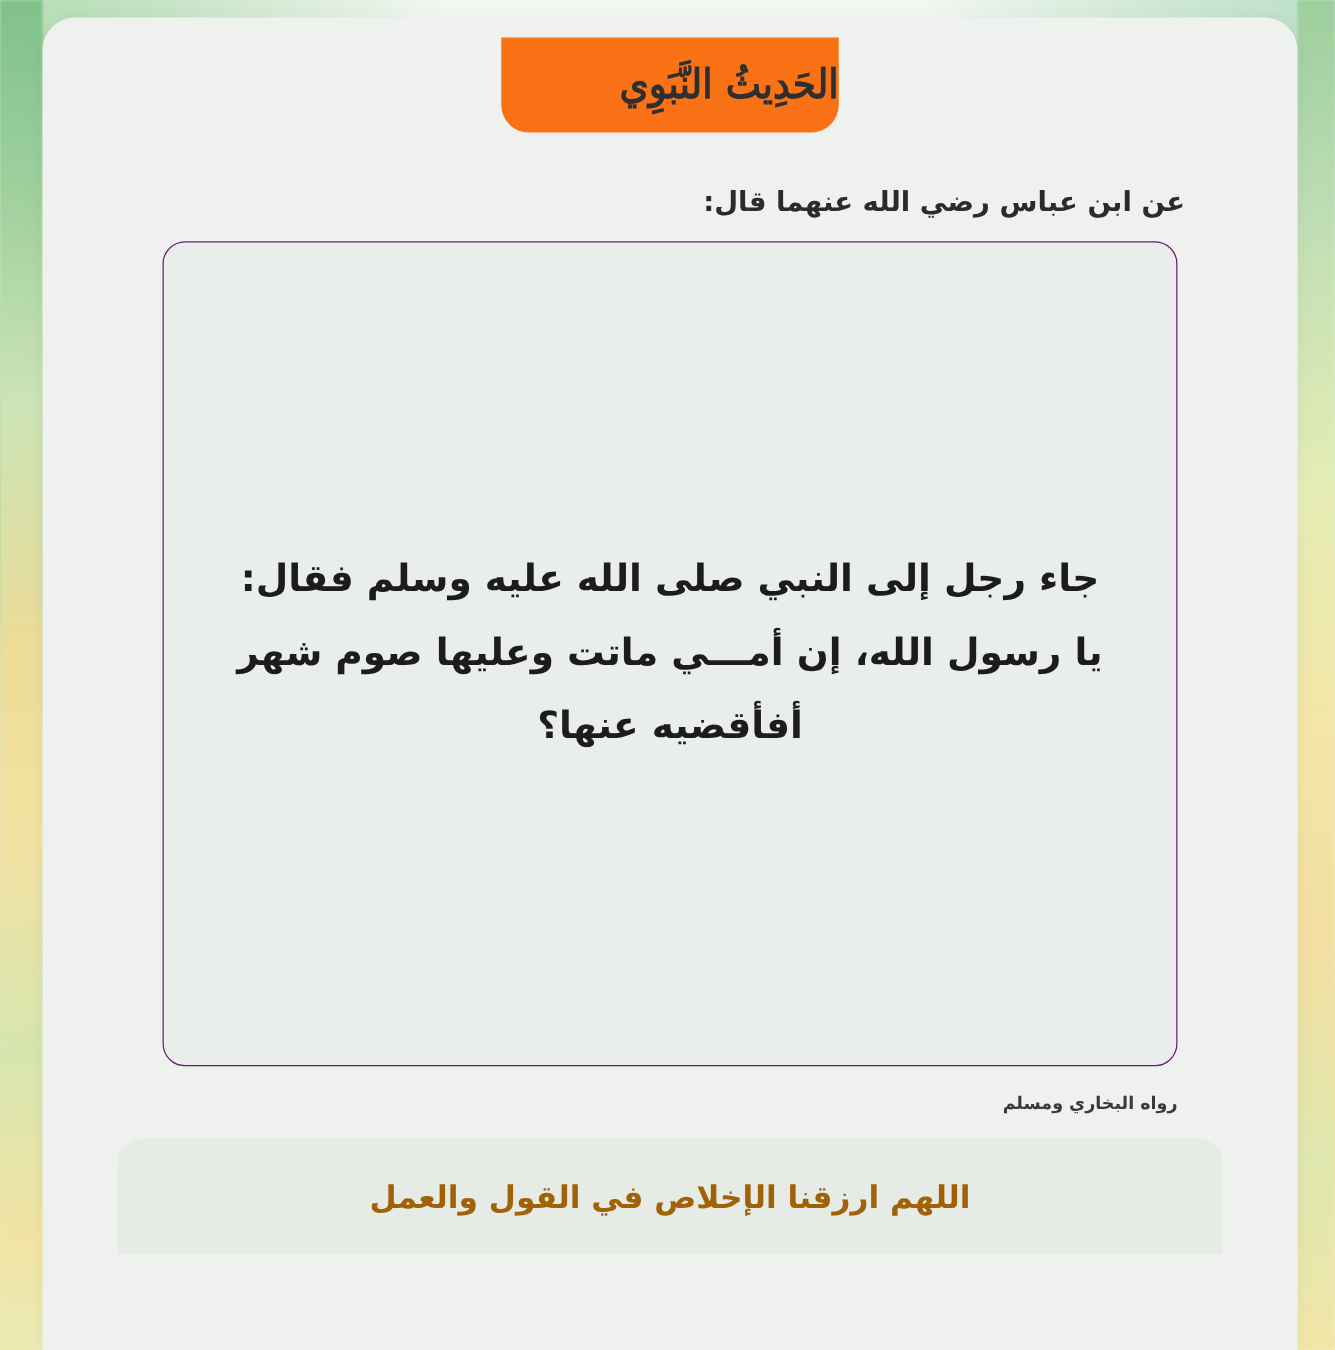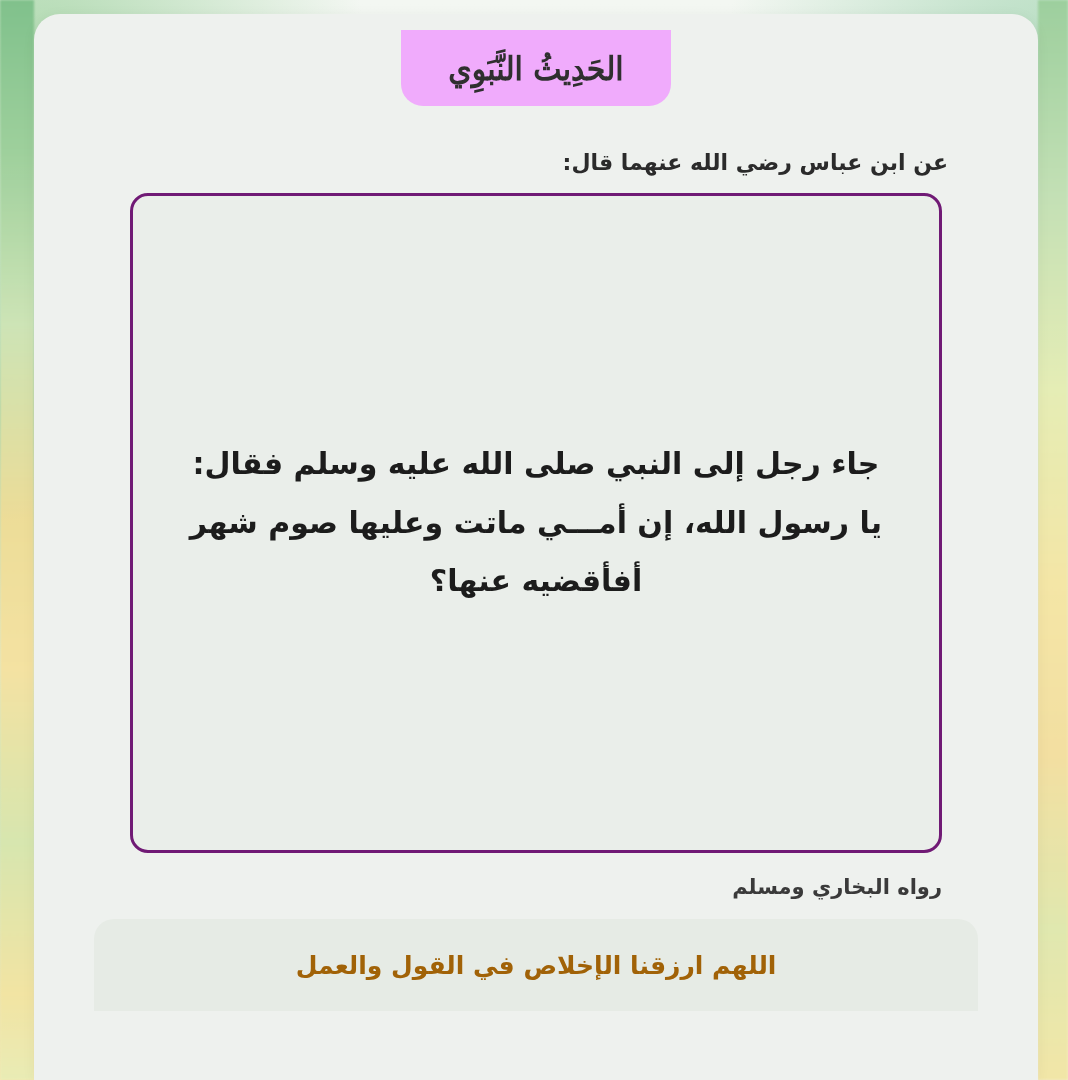--- a/index.html
+++ b/index.html
@@ -68,25 +68,24 @@
     position: relative;
     height: 108px;
   }
   .ribbon {
     position: absolute;
     top: 16px;
     left: 50%;
     transform: translateX(-50%);
     width: 270px;
     height: 76px;
-    background: #f0abfc;
+    background: #f97316;
     border-radius: 0 0 22px 22px;
     display: flex;
     align-items: center;
-    justify-content: center;
   }
   .ribbon-title {
     font-family: "DejaVu Serif", "Liberation Serif", serif;
     font-size: 30px;
     color: #2f2f2f;
     letter-spacing: -1px;
     font-weight: 600;
     transform: scaleY(1.08);
   }
 
@@ -98,21 +97,21 @@
     color: #2b2b2b;
     font-weight: 600;
     letter-spacing: -0.2px;
   }
 
   
   .hadith-box {
     margin: 18px 96px 0 96px;
     min-height: 660px;
     background: #eaeeea;
-    border: 3px solid #701a75;
+    border: 1px solid #701a75;
     border-radius: 18px;
     display: flex;
     flex-direction: column;
     justify-content: center;
     align-items: center;
     padding: 40px 24px;
   }
   .hadith-line {
     width: 100%;
     text-align: center;
@@ -123,21 +122,21 @@
     letter-spacing: -0.3px;
   }
   .hadith-line.answer {
     margin-top: 26px;
   }
 
   
   .source {
     text-align: right;
     padding: 22px 96px 0 0;
-    font-size: 21px;
+    font-size: 14px;
     color: #3a3a3a;
     font-weight: 600;
   }
 
   
   .footer-dua {
     margin: 20px 60px 0 60px;
     background: #e6ebe5;
     border-radius: 20px 20px 0 0;
     height: 92px;

